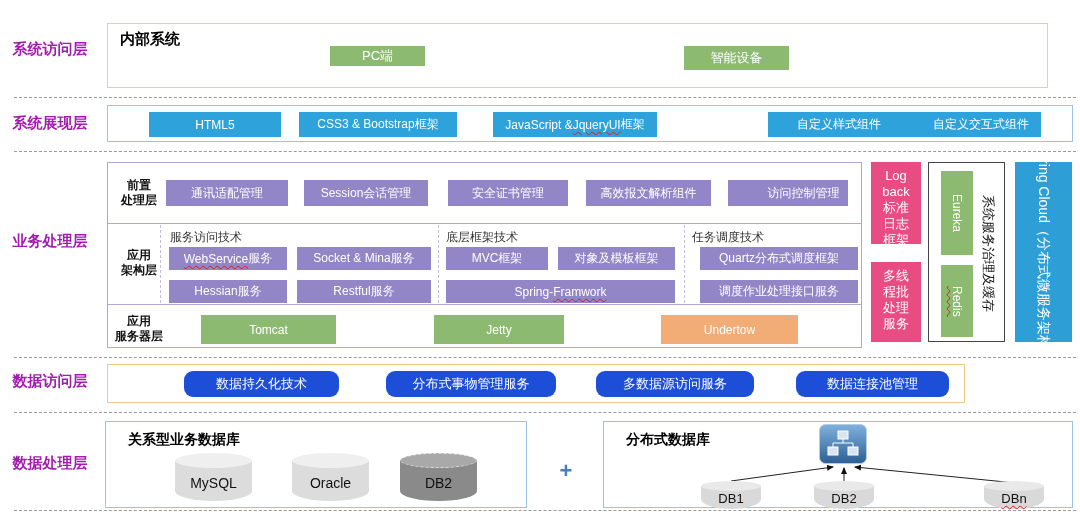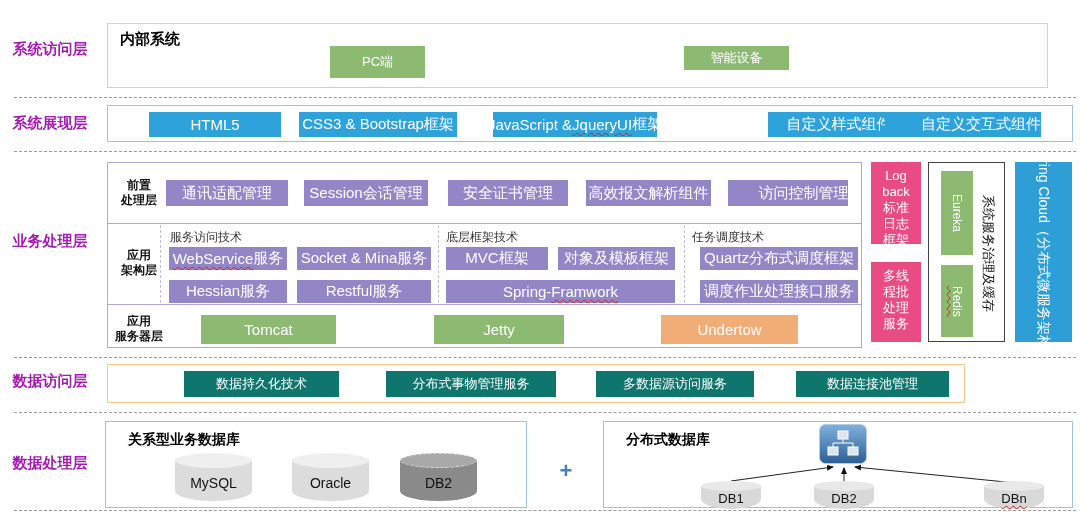--- a/index.html
+++ b/index.html
@@ -4,26 +4,26 @@
 <style>
   html,body{margin:0;padding:0;background:#fff;}
   #stage{position:relative;width:1080px;height:517px;background:#fff;
     font-family:"Liberation Sans","DejaVu Sans",sans-serif;overflow:hidden;}
   .sep{position:absolute;left:14px;right:4px;border-top:1px dashed #9a9a9a;height:0;}
   .layer-label{position:absolute;left:0;width:100px;text-align:center;
     font-size:15px;font-weight:bold;color:#a21caf;}
   .box{position:absolute;background:#fff;box-sizing:border-box;}
   .box-title{position:absolute;font-size:15px;font-weight:bold;color:#000;}
   .chip{position:absolute;display:flex;align-items:center;justify-content:center;
-    color:#fff;font-size:15px;box-sizing:border-box;white-space:nowrap;}
+    color:#fff;font-size:12px;box-sizing:border-box;white-space:nowrap;}
   .green{background:#8cba70;}
   .blue{background:#2ea3db;}
   .purple{background:#9386c6;}
   .orange-soft{background:#f2ac76;}
-  .orange{background:#0f766e;}
+  .orange{background:#1d4ed8;border-radius:9px;}
   .wavy{text-decoration:underline;text-decoration-style:wavy;
     text-decoration-color:#cc2222;text-decoration-thickness:1px;text-underline-offset:2px;}
   .sub-label{position:absolute;width:58px;text-align:center;font-size:12px;
     font-weight:bold;color:#111;line-height:15px;}
   .sec-title{position:absolute;font-size:12px;color:#333;white-space:nowrap;}
   .vdash{position:absolute;border-left:1px dashed #c3bcd9;width:0;}
   .hline{position:absolute;left:0;right:0;border-top:1px solid #b3a6d2;height:0;}
   .vtext{writing-mode:vertical-rl;text-orientation:sideways;display:flex;
     align-items:center;justify-content:center;}
   .pink-box{position:absolute;background:#e84c82;color:#fff;font-size:13px;
@@ -54,21 +54,21 @@
   <div class="sep" style="top:510px"></div>
 
   <div class="layer-label" style="top:40px">系统访问层</div>
   <div class="layer-label" style="top:114px">系统展现层</div>
   <div class="layer-label" style="top:232px">业务处理层</div>
   <div class="layer-label" style="top:372px">数据访问层</div>
   <div class="layer-label" style="top:454px">数据处理层</div>
 
   <div class="box" style="left:107px;top:23px;width:941px;height:65px;border:1px solid #c9d6c6;">
     <div class="box-title" style="left:12px;top:6px;">内部系统</div>
-    <div class="chip green" style="left:222px;top:22px;width:95px;height:32px;font-size:13px;">PC端</div>
+    <div class="chip green" style="left:222px;top:22px;width:95px;height:20px;font-size:13px;">PC端</div>
     <div class="chip green" style="left:576px;top:22px;width:105px;height:24px;font-size:13px;">智能设备</div>
   </div>
 
   <div class="box" style="left:107px;top:105px;width:966px;height:37px;border:1px solid #9cc3e5;">
     <div class="chip blue" style="left:41px;top:6px;width:132px;height:25px;">HTML5</div>
     <div class="chip blue" style="left:191px;top:6px;width:158px;height:25px;">CSS3 &amp; Bootstrap框架</div>
     <div class="chip blue" style="left:385px;top:6px;width:164px;height:25px;">
         <span>JavaScript &amp; </span>
         <span class="wavy">JqueryUI</span>
         <span>框架</span>

